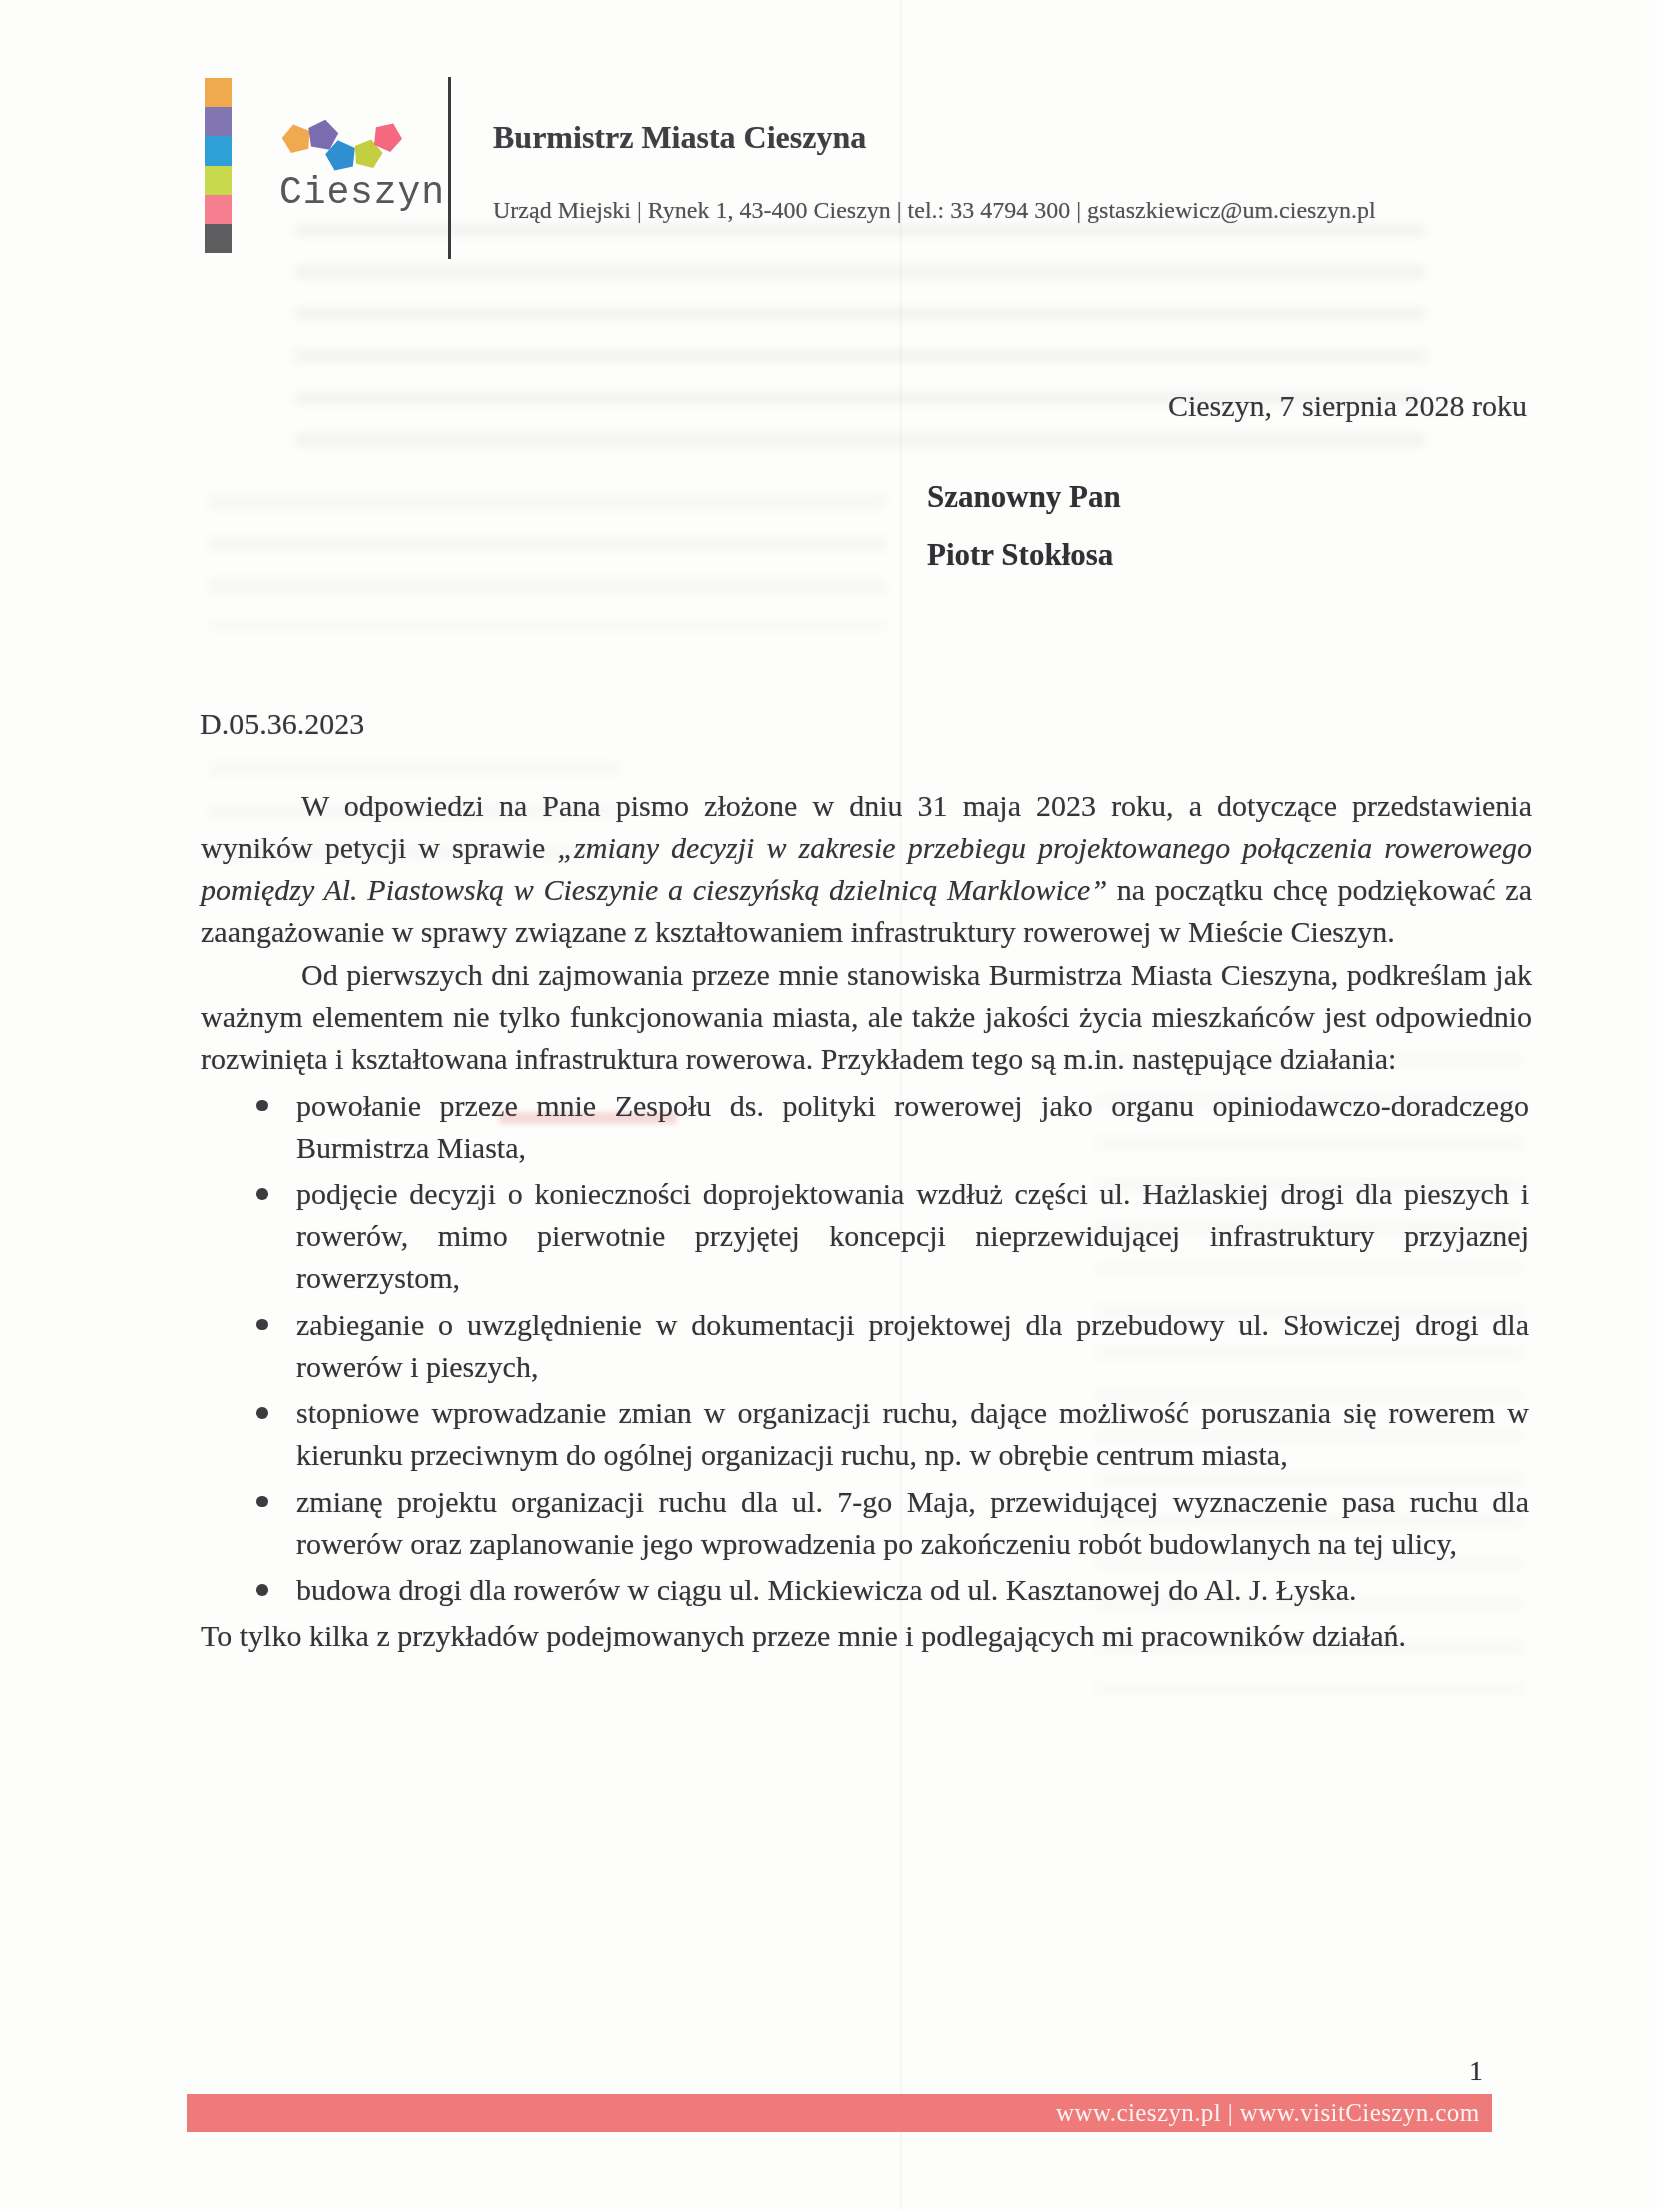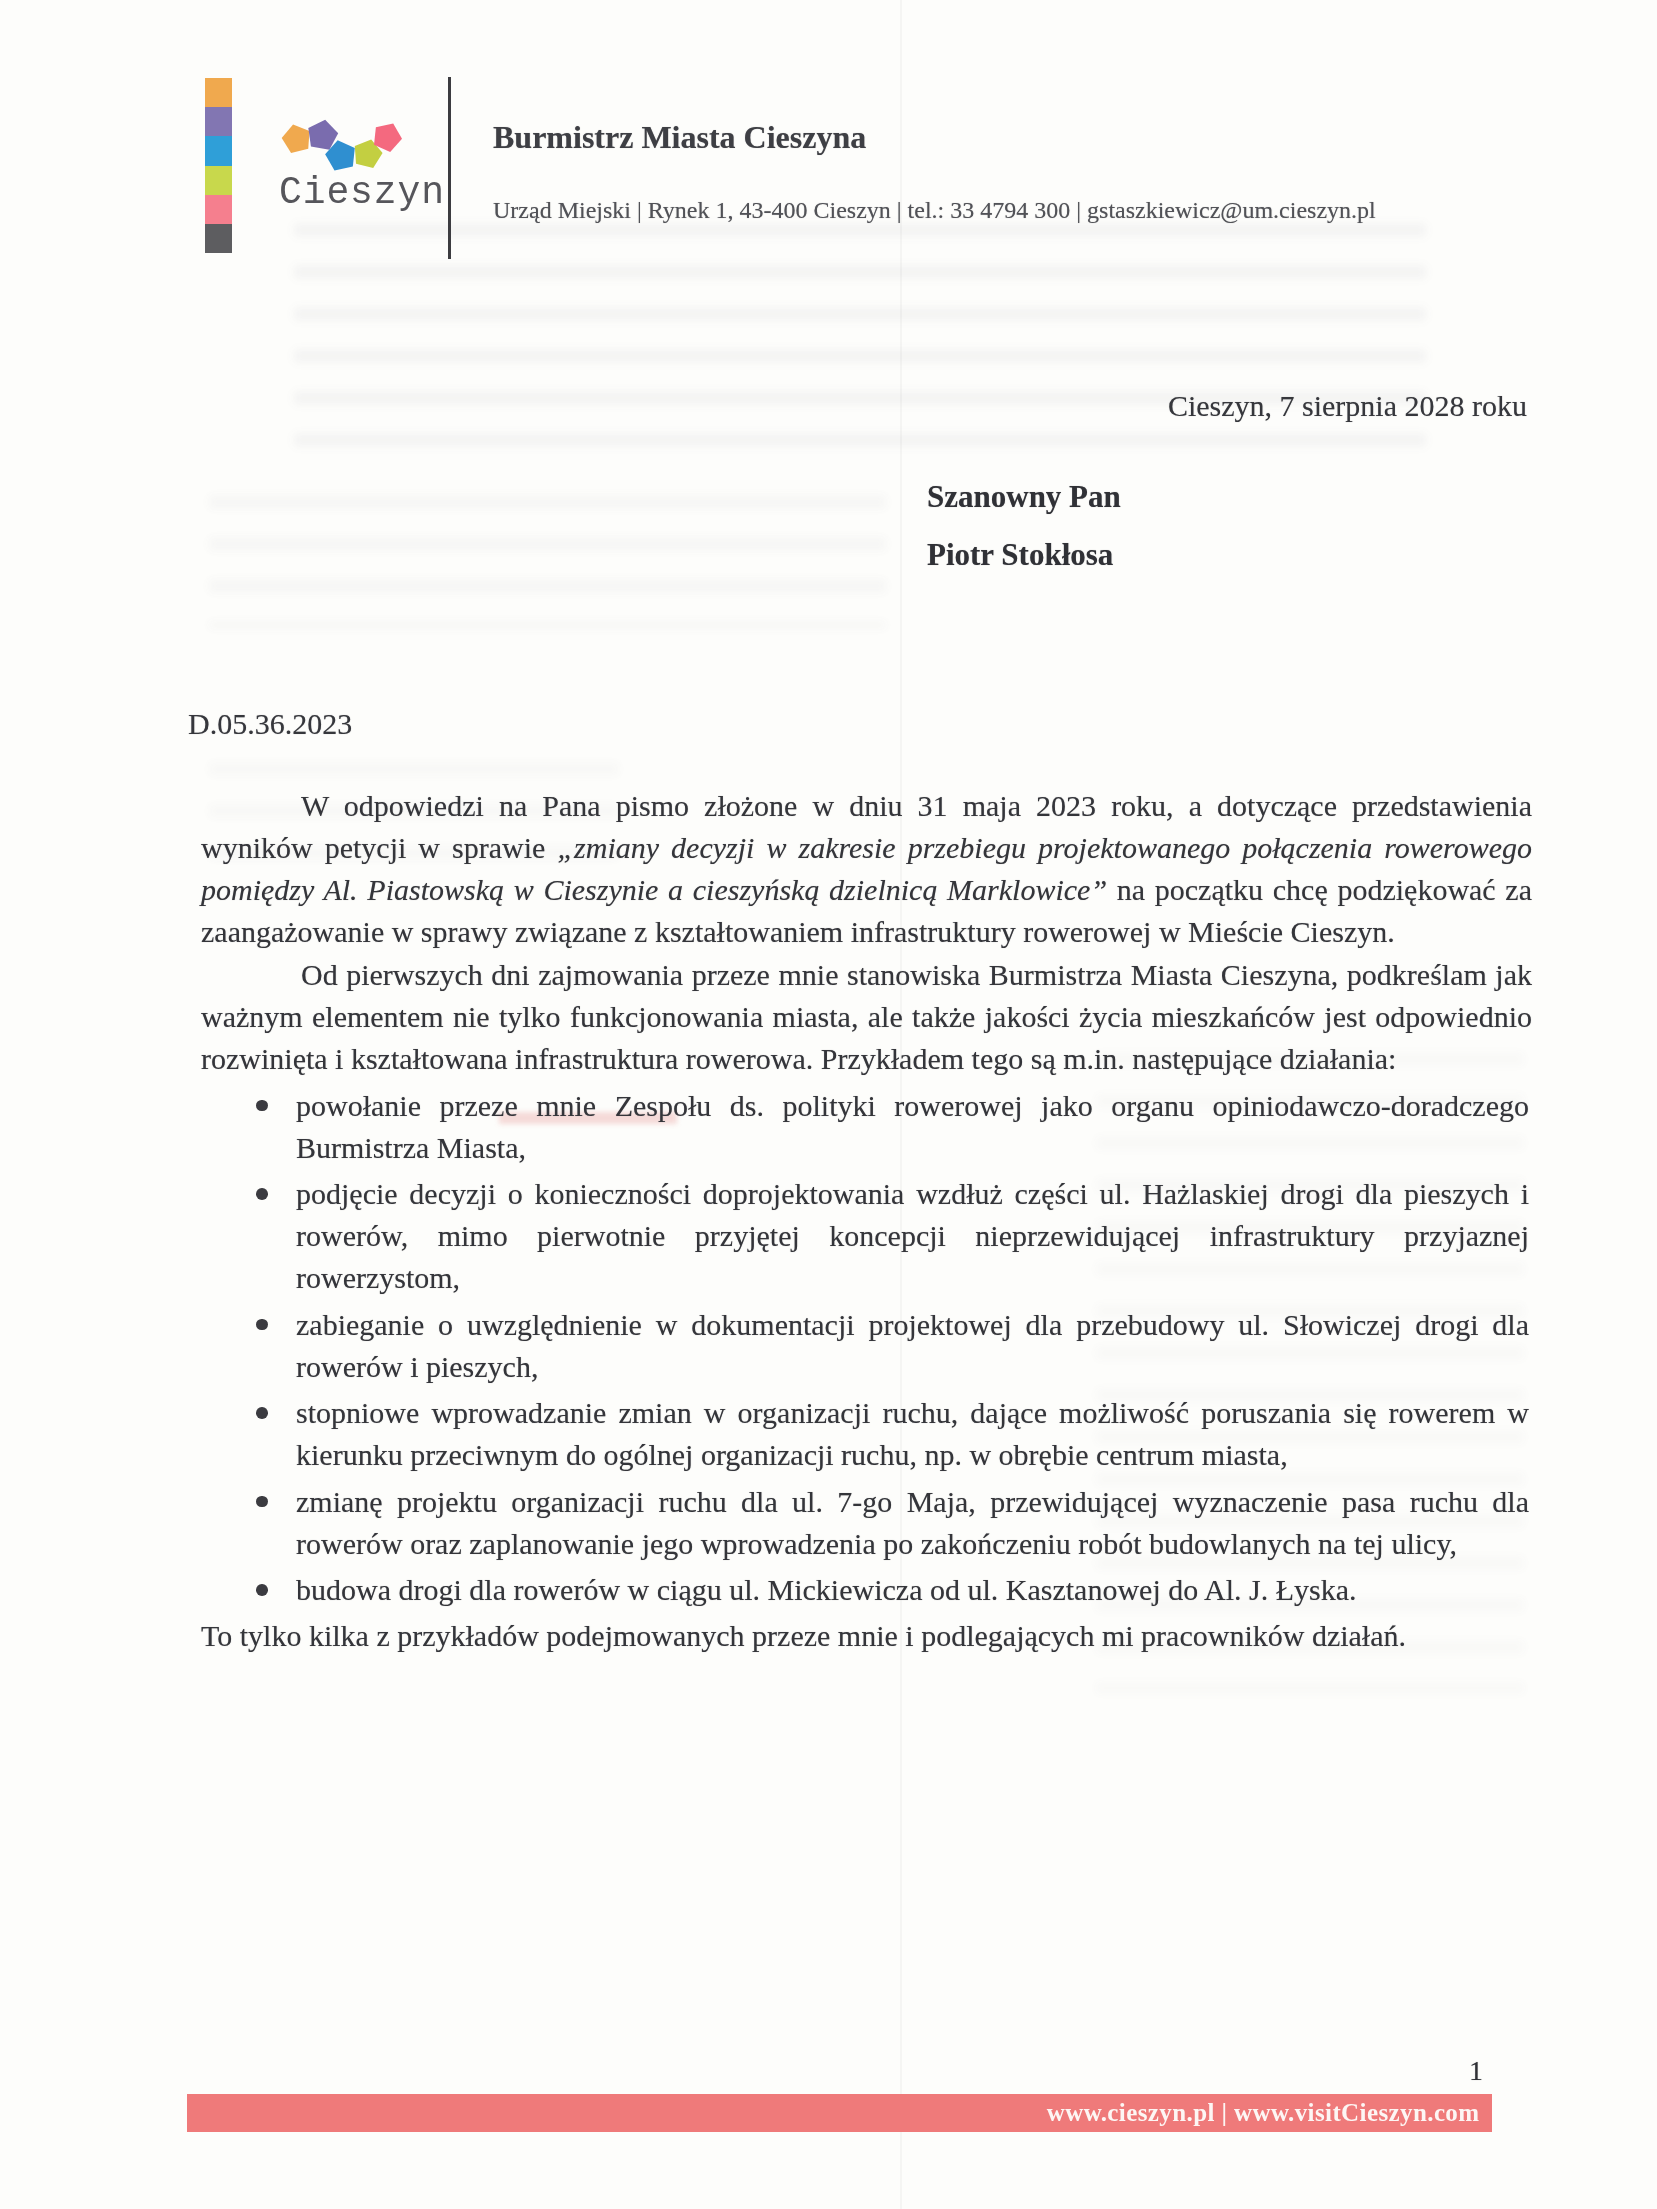--- a/index.html
+++ b/index.html
@@ -60,21 +60,21 @@
   
   .dateline{
     position:absolute; top:389px; right:130px;
     font-size:30px; color:#36373c;
   }
   .addressee{
     position:absolute; left:927px; top:468px;
     font-size:31px; font-weight:bold; line-height:58px; color:#303136;
   }
   .ref{
-    position:absolute; left:188px; top:707px;
+    position:absolute; left:200px; top:707px;
     font-size:30px; color:#36373c;
   }
 
   
   .body{
     position:absolute; left:200px; top:784px; width:1333px;
     font-size:30px; line-height:42px;
     text-align:justify; color:#34353a;
   }
   .body p{ margin:1px; }
@@ -96,21 +96,21 @@
     position:absolute; left:1469px; top:2055px;
     font-size:28px; color:#303136;
   }
   .footer-band{
     position:absolute; left:187px; top:2094px; width:1305px; height:38px;
     background:#ef7a7a;
     display:flex; align-items:center; justify-content:flex-end;
   }
   .footer-band span{
     padding-right:12.5px;
-    font-size:25px; font-weight:bold; color:#fdf6f4;
+    font-size:25px; font-weight:normal; color:#fdf6f4;
     letter-spacing:0.4px;
     text-shadow:none;
     margin-left:44px;
   }
 </style>
 </head>
 <body>
 
 <div class="page">
 

